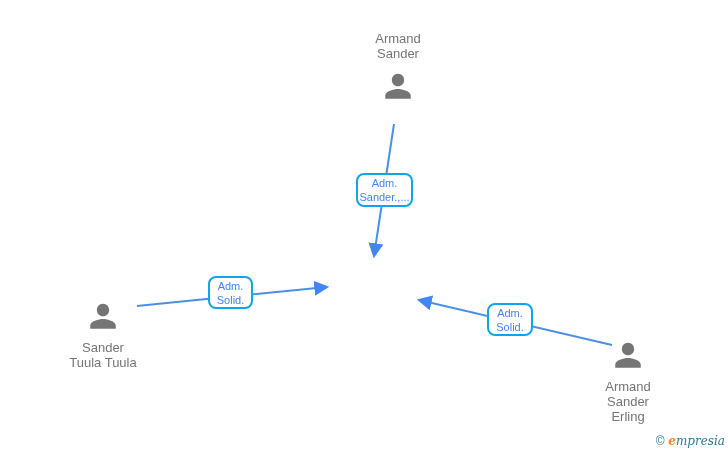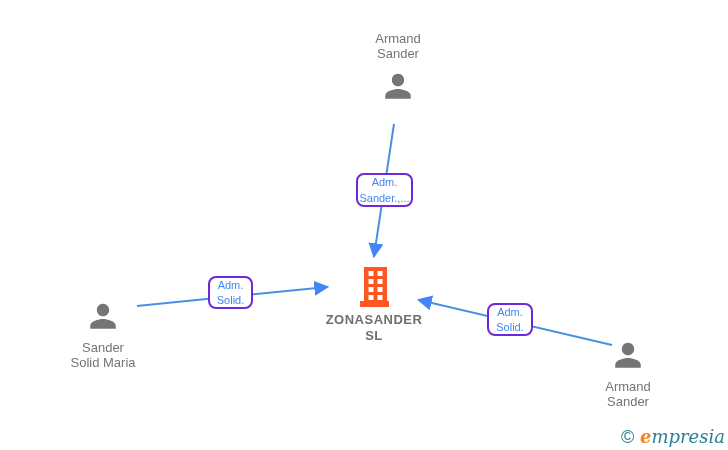--- a/index.html
+++ b/index.html
@@ -9,27 +9,27 @@
   }
   #edges{position:absolute;left:0;top:0;width:728px;height:450px;}
   .node{position:absolute;text-align:center;cursor:pointer;}
   .node-label{
     color:#757575;font-size:13px;line-height:15px;white-space:nowrap;
   }
   .node-label.company{font-weight:bold;line-height:16px;color:#6f6f6f;letter-spacing:.5px;}
   .person-icon{display:inline-block;}
   .company-icon{display:inline-block;}
   .edge-label{
-    position:absolute;background:#ffffff;border:2px solid #6d28d9;border-radius:8px;
+    position:absolute;background:#ffffff;border:2px solid #0ea5e9;border-radius:8px;
     color:#4285f4;font-size:11px;line-height:14px;text-align:center;
-    display:flex;flex-direction:column;justify-content:space-between;cursor:pointer;
+    display:flex;flex-direction:column;justify-content:center;cursor:pointer;
     box-sizing:border-box;
   }
   #logo{
-    position:absolute;right:3px;bottom:2px;font-size:18px;
+    position:absolute;right:3px;bottom:2px;font-size:12px;
     font-family:"DejaVu Serif",serif;font-style:italic;white-space:nowrap;
   }
   #logo .c{color:#2a7f93;font-style:normal;font-family:"Liberation Sans",sans-serif;}
   #logo .e{color:#f5821f;font-weight:bold;}
   #logo .rest{color:#2a7f93;}
 </style>
 </head>
 <body>
 
 <div id="canvas">
@@ -58,56 +58,37 @@
   </div>
 
   <div class="node" style="left:41px;top:298px;width:124px;">
     <span class="person-icon">
       <svg width="36" height="36" viewBox="0 0 24 24" fill="#757575">
         <path d="M12 12.2c2.3 0 4.1-1.9 4.1-4.2S14.3 3.8 12 3.8 7.9 5.7 7.9 8s1.8 4.2 4.1 4.2zm0 1.8c-2.9 0-8.5 1.5-8.5 4.4v2.1h17v-2.1c0-2.9-5.6-4.4-8.5-4.4z"></path>
       </svg>
     </span>
     <div class="node-label" style="margin-top:2px;">
       <div>Sander</div>
-      <div>Solid Maria</div>
+      <div>Tuula Tuula</div>
     </div>
   </div>
 
   <div class="node" style="left:566px;top:337px;width:124px;">
     <span class="person-icon">
       <svg width="36" height="36" viewBox="0 0 24 24" fill="#757575">
         <path d="M12 12.2c2.3 0 4.1-1.9 4.1-4.2S14.3 3.8 12 3.8 7.9 5.7 7.9 8s1.8 4.2 4.1 4.2zm0 1.8c-2.9 0-8.5 1.5-8.5 4.4v2.1h17v-2.1c0-2.9-5.6-4.4-8.5-4.4z"></path>
       </svg>
     </span>
     <div class="node-label" style="margin-top:2px;">
       <div>Armand</div>
       <div>Sander</div>
+      <div>Erling</div>
     </div>
   </div>
 
-  <div class="node" style="left:312px;top:266px;width:124px;">
-    <span class="company-icon">
-      <svg width="38" height="42" viewBox="0 0 38 42">
-        <rect x="9" y="1" width="23" height="36" fill="#ff5722"></rect>
-        <rect x="5" y="35" width="29" height="6" fill="#ff5722"></rect>
-        <rect x="13.5" y="5" width="5" height="5" fill="#ffffff"></rect>
-        <rect x="22.5" y="5" width="5" height="5" fill="#ffffff"></rect>
-        <rect x="13.5" y="13" width="5" height="5" fill="#ffffff"></rect>
-        <rect x="22.5" y="13" width="5" height="5" fill="#ffffff"></rect>
-        <rect x="13.5" y="21" width="5" height="5" fill="#ffffff"></rect>
-        <rect x="22.5" y="21" width="5" height="5" fill="#ffffff"></rect>
-        <rect x="13.5" y="29" width="5" height="5" fill="#ffffff"></rect>
-        <rect x="22.5" y="29" width="5" height="5" fill="#ffffff"></rect>
-      </svg>
-    </span>
-    <div class="node-label company">
-      <div>ZONASANDER</div>
-      <div>SL</div>
-    </div>
-  </div>
 
   <div class="edge-label" style="left:356px;top:173px;width:57px;height:34px;">
     <div>Adm.</div>
     <div>Sander.,...</div>
   </div>
   <div class="edge-label" style="left:208px;top:276px;width:45px;height:33px;">
     <div>Adm.</div>
     <div>Solid.</div>
   </div>
   <div class="edge-label" style="left:487px;top:303px;width:46px;height:33px;">

